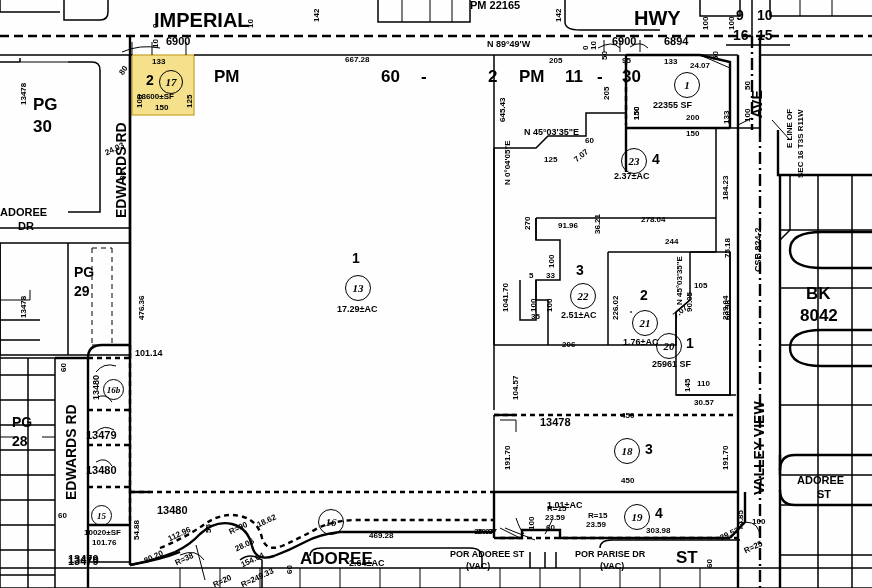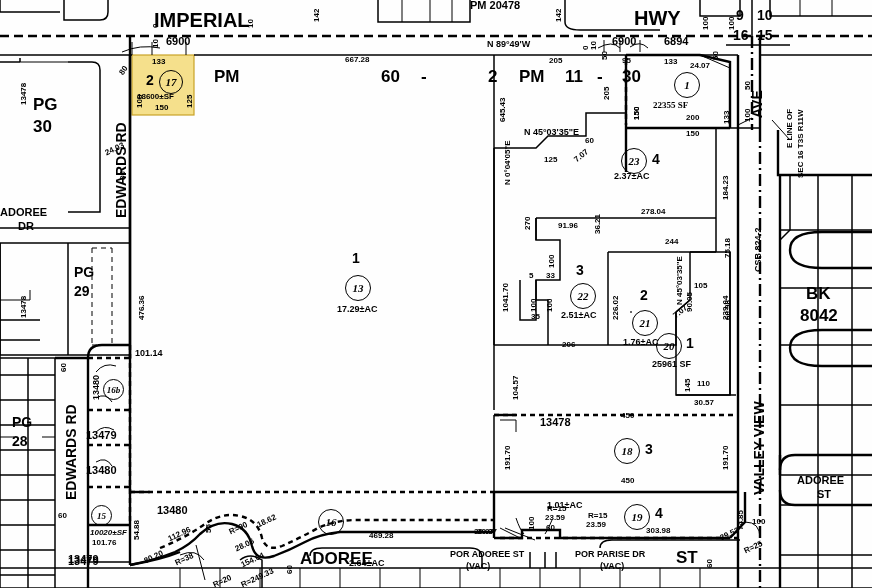--- a/index.html
+++ b/index.html
@@ -217,21 +217,21 @@
 
   <path class="hv med" d="M88 562 L108 562"></path>
   <path class="hv med" d="M130 540 L130 565"></path>
 
   <path class="hv thick" d="M780 455 L780 475"></path>
 </svg>
 
 <div class="lbl t-xxl b" style="left:154px;top:10px;">IMPERIAL</div>
 <div class="lbl t-xxl b" style="left:634px;top:8px;">HWY</div>
 
-<div class="lbl t-m b" style="left:470px;top:0px;">PM 20478</div>
+<div class="lbl t-m b" style="left:470px;top:0px;">PM 22165</div>
 <div class="lbl t-s b" style="left:487px;top:40px;">N 89°49'W</div>
 
 <div class="lbl t-m b" style="left:166px;top:36px;">6900</div>
 <div class="lbl t-m b" style="left:612px;top:36px;">6900</div>
 <div class="lbl t-m b" style="left:664px;top:36px;">6894</div>
 
 <div class="lbl t-xs b rot90" style="left:152px;top:48px;">10</div>
 <div class="lbl t-xs b rot90" style="left:152px;top:28px;">0</div>
 <div class="lbl t-xs b rot90" style="left:247px;top:28px;">10</div>
 <div class="lbl t-xs b rot90" style="left:590px;top:50px;">10</div>
@@ -297,53 +297,53 @@
 <div class="lbl t-l b" style="left:12px;top:434px;">28</div>
 <div class="lbl t-l b rot90" style="left:64px;top:500px;">EDWARDS RD</div>
 <div class="lbl t-xs b rot90" style="left:60px;top:372px;">60</div>
 <div class="lbl t-xs b" style="left:58px;top:512px;">60</div>
 
 <div class="lbl t-s b rot90" style="left:92px;top:400px;">13480</div>
 <div class="circ t-s" style="left:103px;top:379px;width:19px;height:19px;">16b</div>
 <div class="lbl t-m b" style="left:86px;top:430px;">13479</div>
 <div class="lbl t-m b" style="left:86px;top:465px;">13480</div>
 <div class="circ t-s" style="left:91px;top:505px;width:19px;height:19px;">15</div>
-<div class="lbl t-xs b" style="left:90px;top:529px;font-style:italic;">10020±SF</div>
+<div class="lbl t-xs b" style="left:84px;top:529px;">10020±SF</div>
 <div class="lbl t-xs b" style="left:92px;top:539px;">101.76</div>
 <div class="lbl t-xs b rot90" style="left:133px;top:540px;">54.88</div>
 <div class="lbl t-m b" style="left:68px;top:554px;">13479</div>
 <div class="lbl t-s b" style="left:135px;top:349px;">101.14</div>
 
 <div class="lbl t-l b" style="left:352px;top:251px;">1</div>
 <div class="circ t-m" style="left:345px;top:275px;width:24px;height:24px;font-family:Liberation Serif, serif;">13</div>
 <div class="lbl t-s b" style="left:337px;top:305px;">17.29±AC</div>
 <div class="lbl t-xs b rot90" style="left:502px;top:312px;">1041.70</div>
 <div class="lbl t-xs b rot90" style="left:512px;top:400px;">104.57</div>
 <div class="lbl t-xs b rot90" style="left:504px;top:185px;">N 0°04'05"E</div>
 
 <div class="lbl t-xs b" style="left:664px;top:58px;">133</div>
 <div class="lbl t-xs b" style="left:690px;top:62px;">24.07</div>
 <div class="lbl t-xs b rot90" style="left:633px;top:120px;">150</div>
 <div class="lbl t-xs b rot90" style="left:723px;top:124px;">133</div>
 <div class="circ t-m" style="left:674px;top:72px;width:24px;height:24px;">1</div>
-<div class="lbl t-s b" style="left:653px;top:101px;font-family:Liberation Serif, serif;">22355 SF</div>
+<div class="lbl t-s b" style="left:653px;top:101px;">22355 SF</div>
 <div class="lbl t-xs b" style="left:686px;top:114px;">200</div>
 <div class="lbl t-xs b" style="left:686px;top:130px;">150</div>
 
 <div class="lbl t-s b" style="left:524px;top:128px;">N 45°03'35"E</div>
 <div class="lbl t-xs b" style="left:544px;top:156px;">125</div>
 <div class="lbl t-xs b rotp" style="left:573px;top:158px;">7.07</div>
 <div class="lbl t-xs b" style="left:585px;top:137px;">60</div>
 <div class="lbl t-xs b rot90" style="left:524px;top:230px;">270</div>
 <div class="lbl t-xs b rot90" style="left:722px;top:200px;">184.23</div>
 <div class="circ t-m" style="left:621px;top:148px;width:24px;height:24px;">23</div>
 <div class="lbl t-l b" style="left:652px;top:152px;">4</div>
 <div class="lbl t-s b" style="left:614px;top:172px;">2.37±AC</div>
 
-<div class="lbl t-xs b" style="left:641px;top:208px;">278.04</div>
+<div class="lbl t-xs b" style="left:641px;top:216px;">278.04</div>
 <div class="lbl t-xs b" style="left:558px;top:222px;">91.96</div>
 <div class="lbl t-xs b rot90" style="left:594px;top:234px;">36.21</div>
 <div class="lbl t-xs b rot90" style="left:548px;top:268px;">100</div>
 <div class="lbl t-xs b" style="left:546px;top:272px;">33</div>
 <div class="lbl t-xs b" style="left:529px;top:272px;">5</div>
 <div class="lbl t-xs b rot90" style="left:530px;top:312px;">100</div>
 <div class="lbl t-xs b" style="left:531px;top:313px;">35</div>
 <div class="lbl t-xs b rot90" style="left:546px;top:312px;">100</div>
 <div class="lbl t-xs b rot90" style="left:612px;top:320px;">226.02</div>
 <div class="lbl t-xs b" style="left:562px;top:341px;">206</div>

